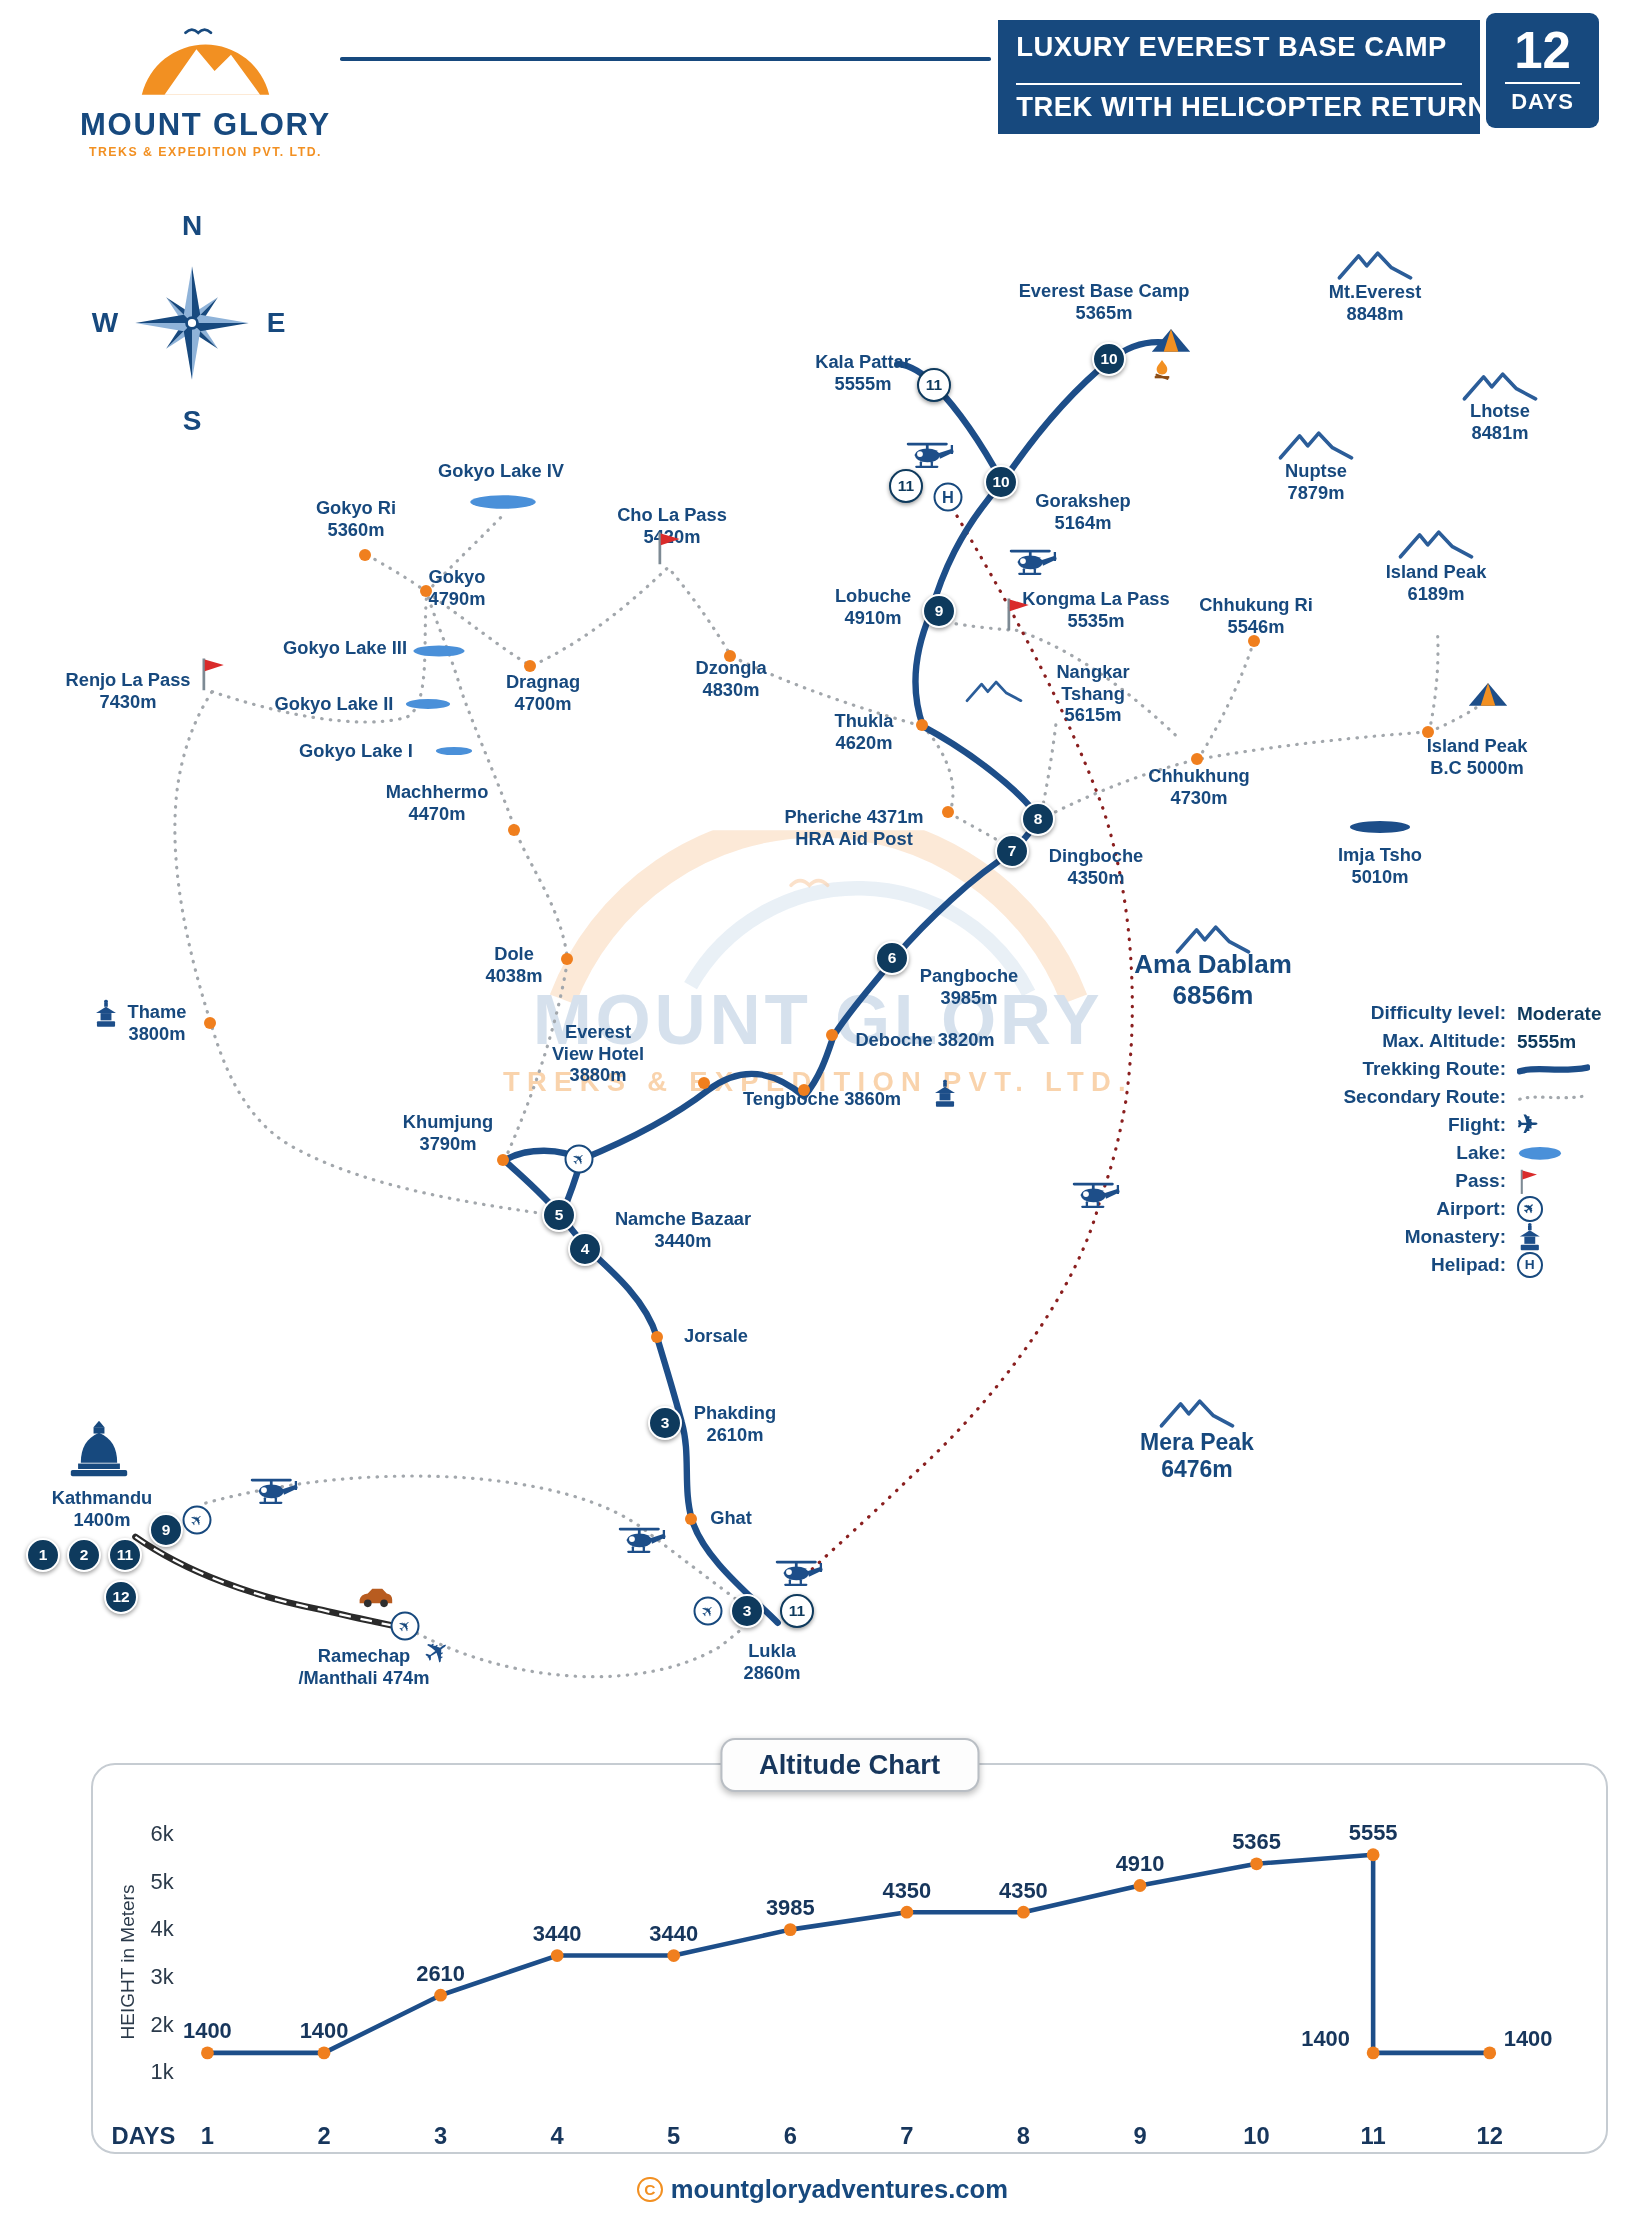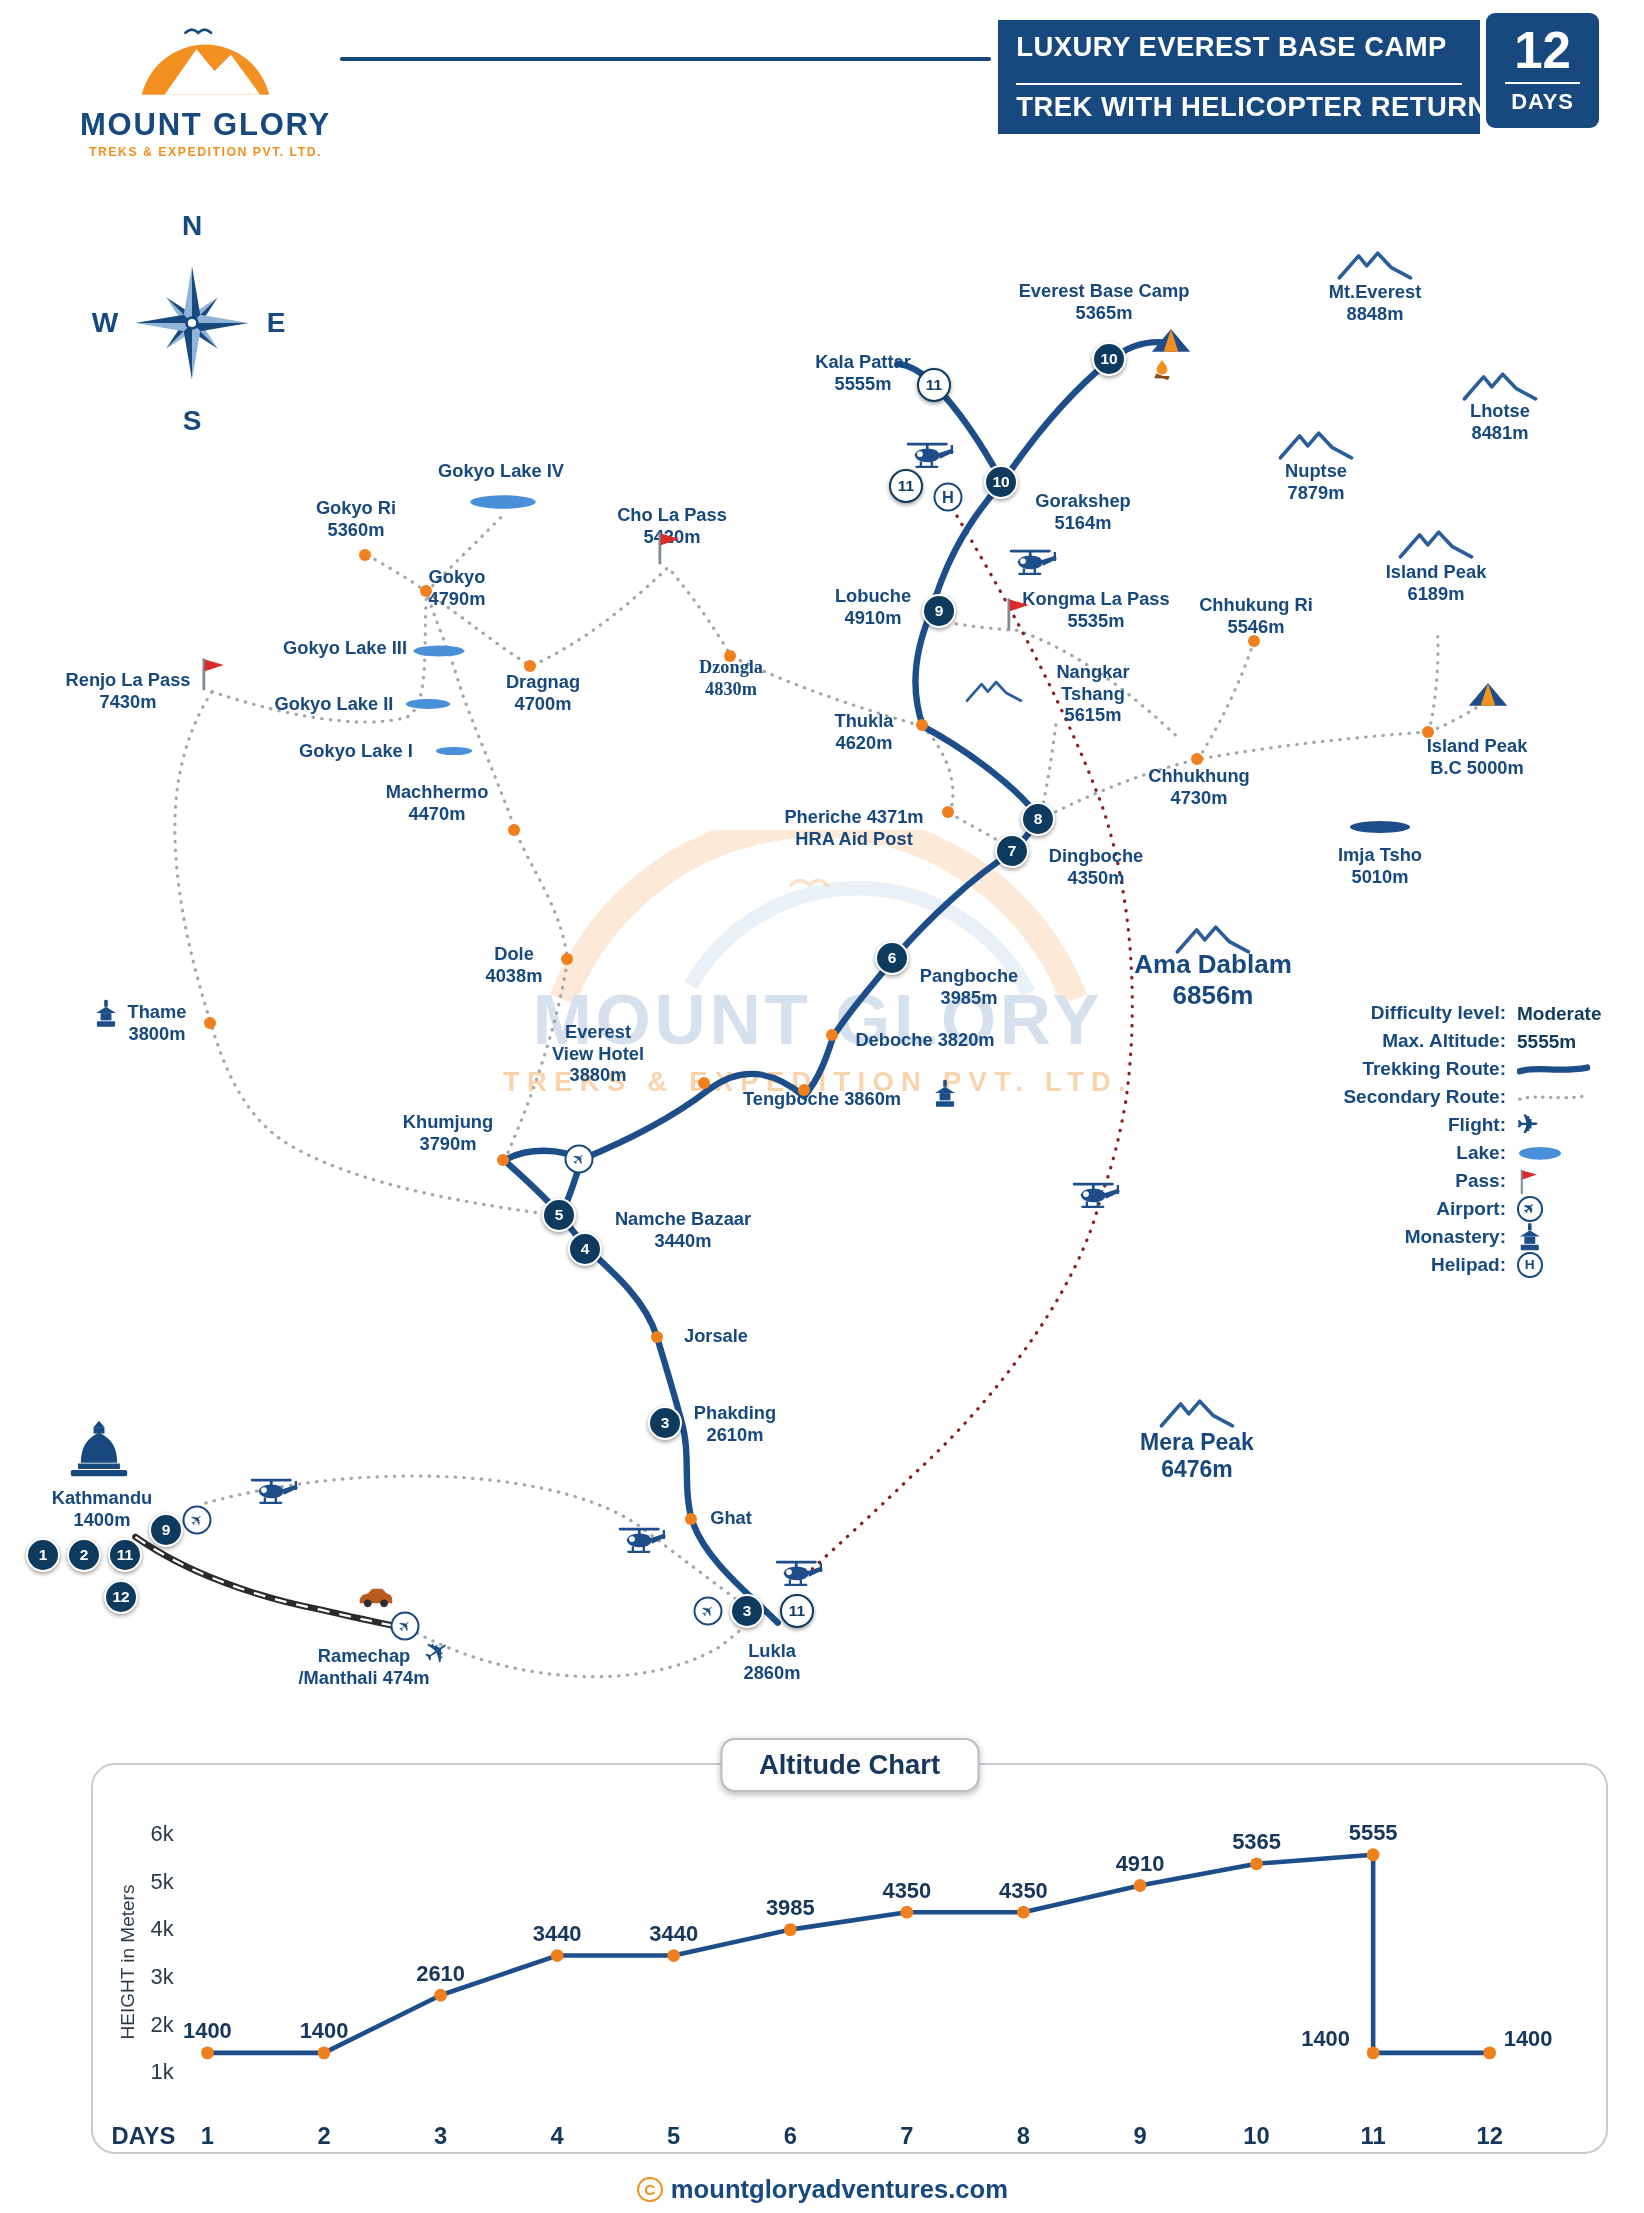--- a/index.html
+++ b/index.html
@@ -187,21 +187,21 @@
 4910m</div>
     <div class="map-label" style="left: 1096px; top: 610px;">Kongma La Pass
 5535m</div>
     <div class="map-label" style="left: 1256px; top: 616px;">Chhukung Ri
 5546m</div>
     <div class="map-label" style="left: 457px; top: 588px;">Gokyo
 4790m</div>
     <div class="map-label" style="left: 345px; top: 648px;">Gokyo Lake III</div>
     <div class="map-label" style="left: 543px; top: 693px;">Dragnag
 4700m</div>
-    <div class="map-label" style="left: 731px; top: 679px; font-family: Liberation Serif, serif;">Dzongla
+    <div class="map-label" style="left: 731px; top: 679px;">Dzongla
 4830m</div>
     <div class="map-label" style="left: 1093px; top: 693px;">Nangkar
 Tshang
 5615m</div>
     <div class="map-label" style="left: 128px; top: 691px;">Renjo La Pass
 7430m</div>
     <div class="map-label" style="left: 334px; top: 704px;">Gokyo Lake II</div>
     <div class="map-label" style="left: 864px; top: 732px;">Thukla
 4620m</div>
     <div class="map-label" style="left: 1477px; top: 757px;">Island Peak

